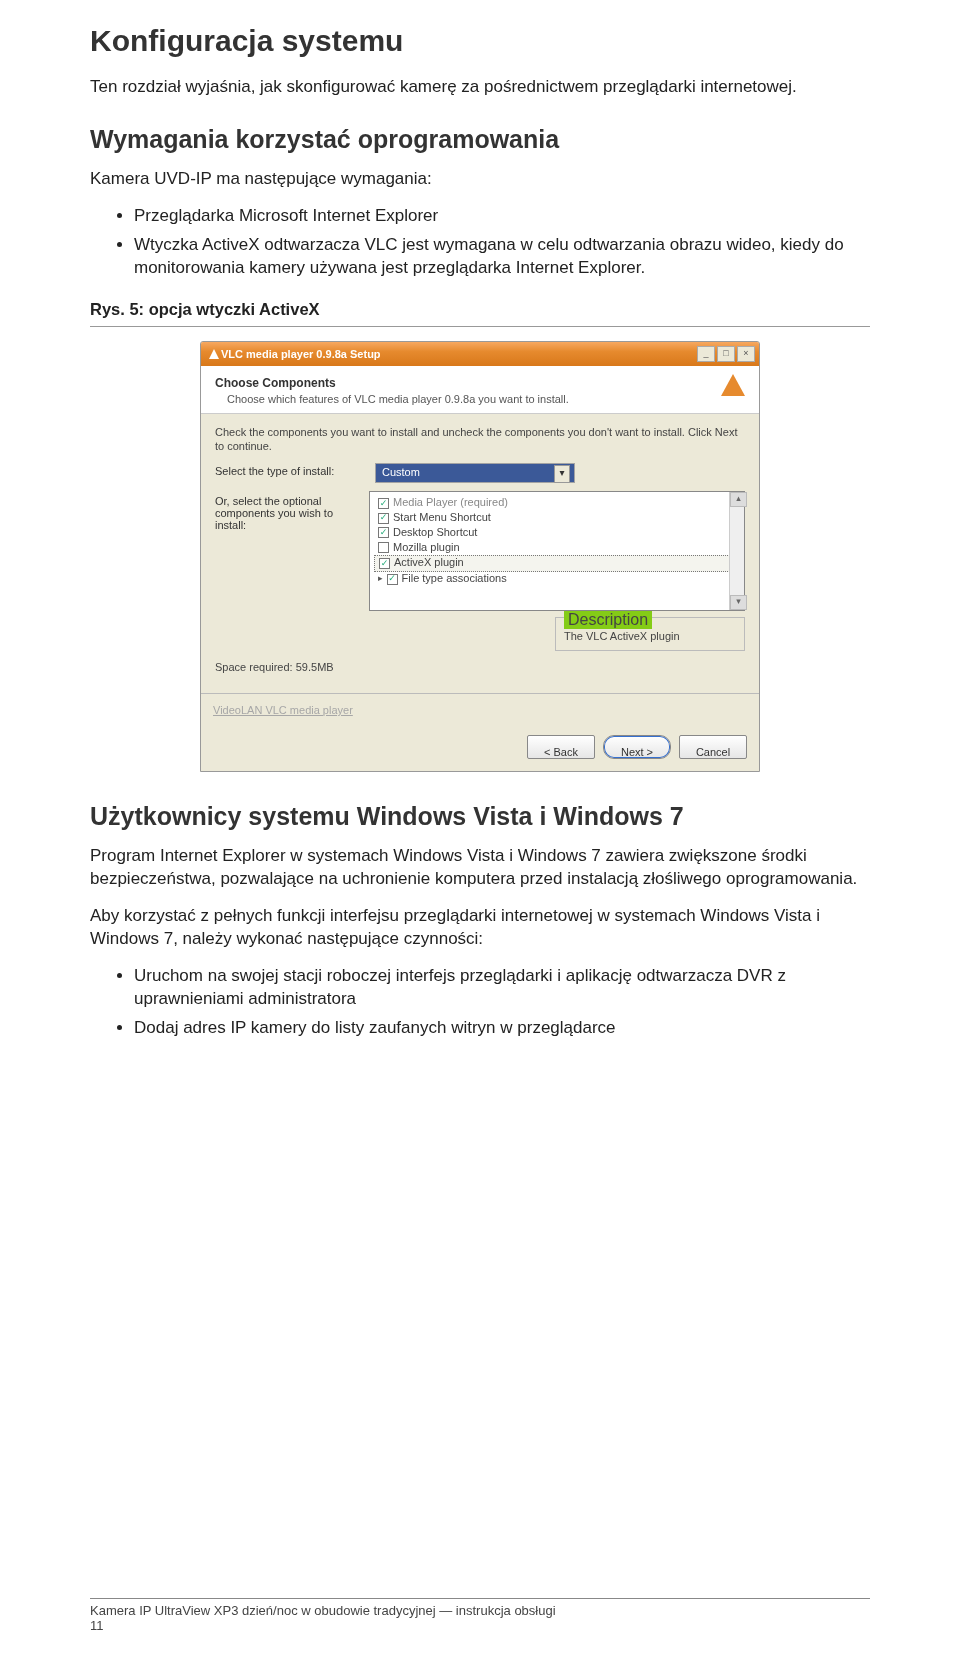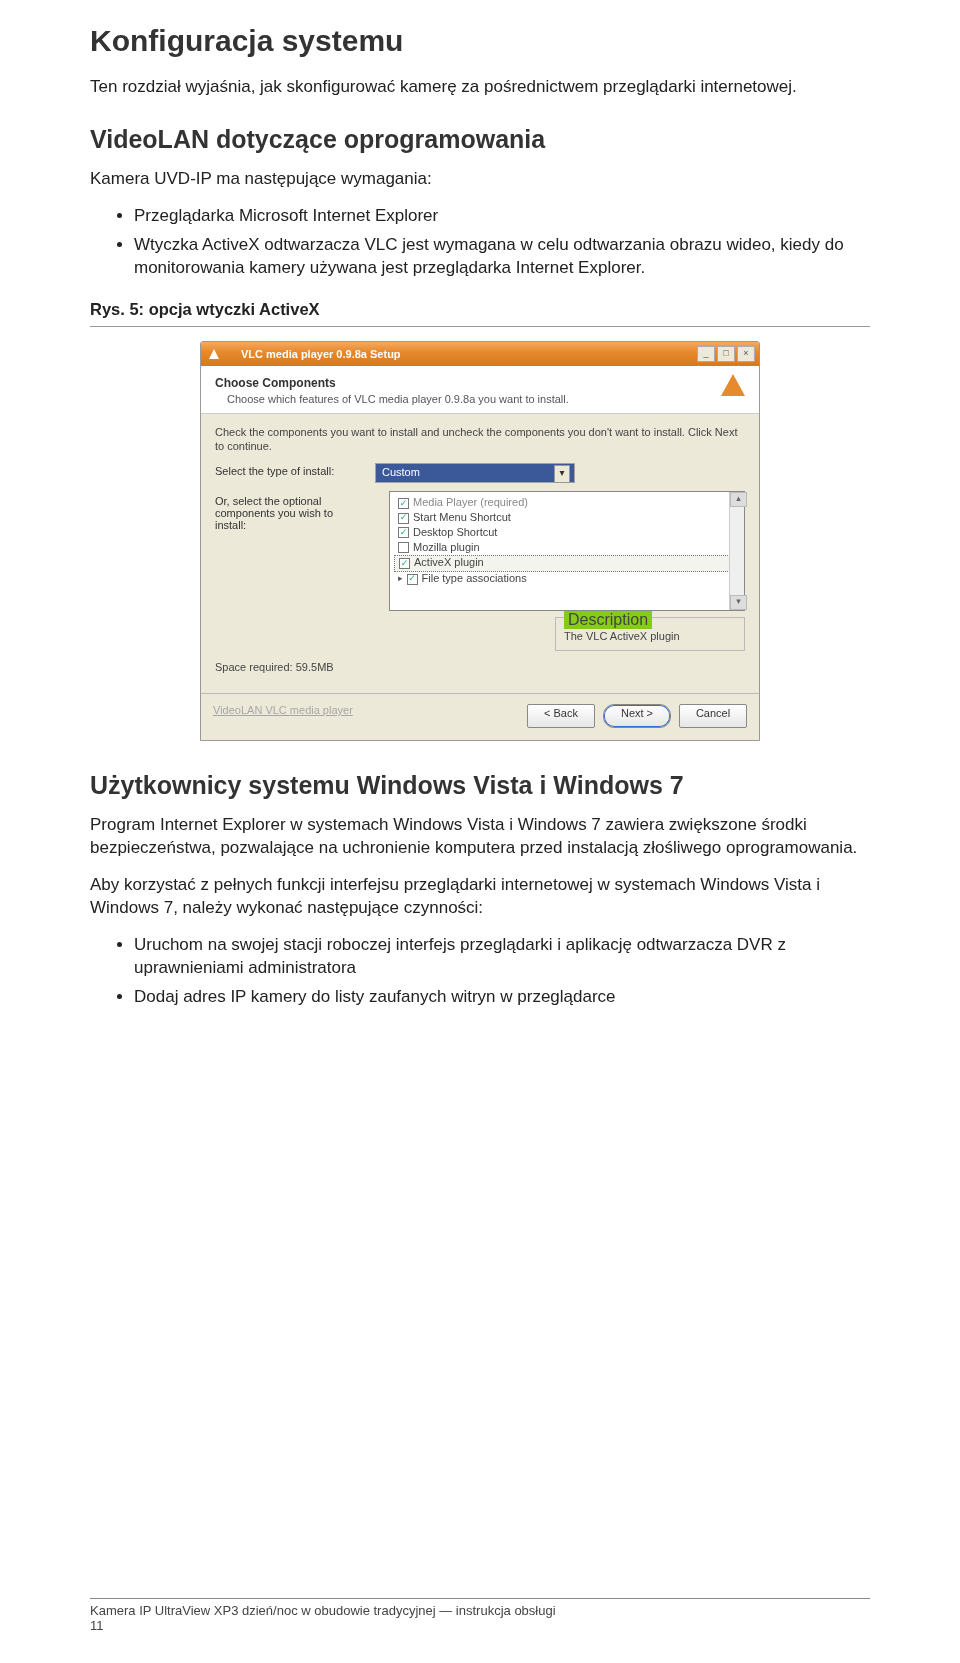--- a/index.html
+++ b/index.html
@@ -65,21 +65,21 @@
     color: #333;
     border-radius: 3px 3px 0 0;
     overflow: hidden;
   }
   .titlebar {
     display: flex;
     align-items: center;
     background: linear-gradient(to bottom, #f7a860, #e68a2e 40%, #d8781a);
     height: 24px;
     padding: 0 4px 0 6px;
-    gap: 22px;
+    gap: 2px;
   }
   .cone-icon {
     width: 0; height: 0;
     border-left: 5px solid transparent;
     border-right: 5px solid transparent;
     border-bottom: 10px solid #fff;
     margin-left: 2px;
   }
   .titlebar-text {
     color: #fff;
@@ -163,21 +163,21 @@
     height: 16px;
     background: #ece9d8;
     border: 1px solid #999;
     color: #333;
     text-align: center;
     line-height: 14px;
     font-size: 10px;
   }
   .mid-row {
     display: flex;
-    gap: 24px;
+    gap: 4px;
     margin-top: 8px;
     align-items: stretch;
   }
   .listbox {
     flex: 1;
     border: 1px solid #888;
     background: #fff;
     height: 120px;
     font-size: 11px;
     color: #444;
@@ -261,25 +261,26 @@
     font-size: 11px;
     color: #a7a7a7;
     flex: 1;
   }
   .brand u { text-decoration: underline; }
   .btn {
     height: 24px;
     border: 1px solid #888;
     background: linear-gradient(#fff, #e6e6e6);
     font-size: 11px;
-    padding: 2px 12px;
+    padding: 10px 12px;
     min-width: 68px;
     text-align: center;
     color: #333;
     border-radius: 2px;
+    margin-top: 31px;
   }
   .btn.default {
     box-shadow: 0 0 0 1px #3670cf inset;
     border-radius: 11px;
   }
   .page-footer {
     position: absolute;
     bottom: 30px;
     left: 90px;
     right: 90px;
@@ -292,21 +293,21 @@
     flex-direction: column;
   }
 </style>
 </head>
 <body>
 
 <div class="page">
   <h1>Konfiguracja systemu</h1>
   <p>Ten rozdział wyjaśnia, jak skonfigurować kamerę za pośrednictwem przeglądarki internetowej.</p>
 
-  <h2>VideoLAN dotyczące oprogramowania</h2>
+  <h2>Wymagania korzystać oprogramowania</h2>
   <p>Kamera UVD-IP ma następujące wymagania:</p>
   <ul>
     <li>Przeglądarka Microsoft Internet Explorer</li>
     <li>Wtyczka ActiveX odtwarzacza VLC jest wymagana w celu odtwarzania obrazu wideo, kiedy do monitorowania kamery używana jest przeglądarka Internet Explorer.</li>
   </ul>
 
   <p class="caption">Rys. 5: opcja wtyczki ActiveX</p>
   <hr class="divider">
 
   <div class="installer">

